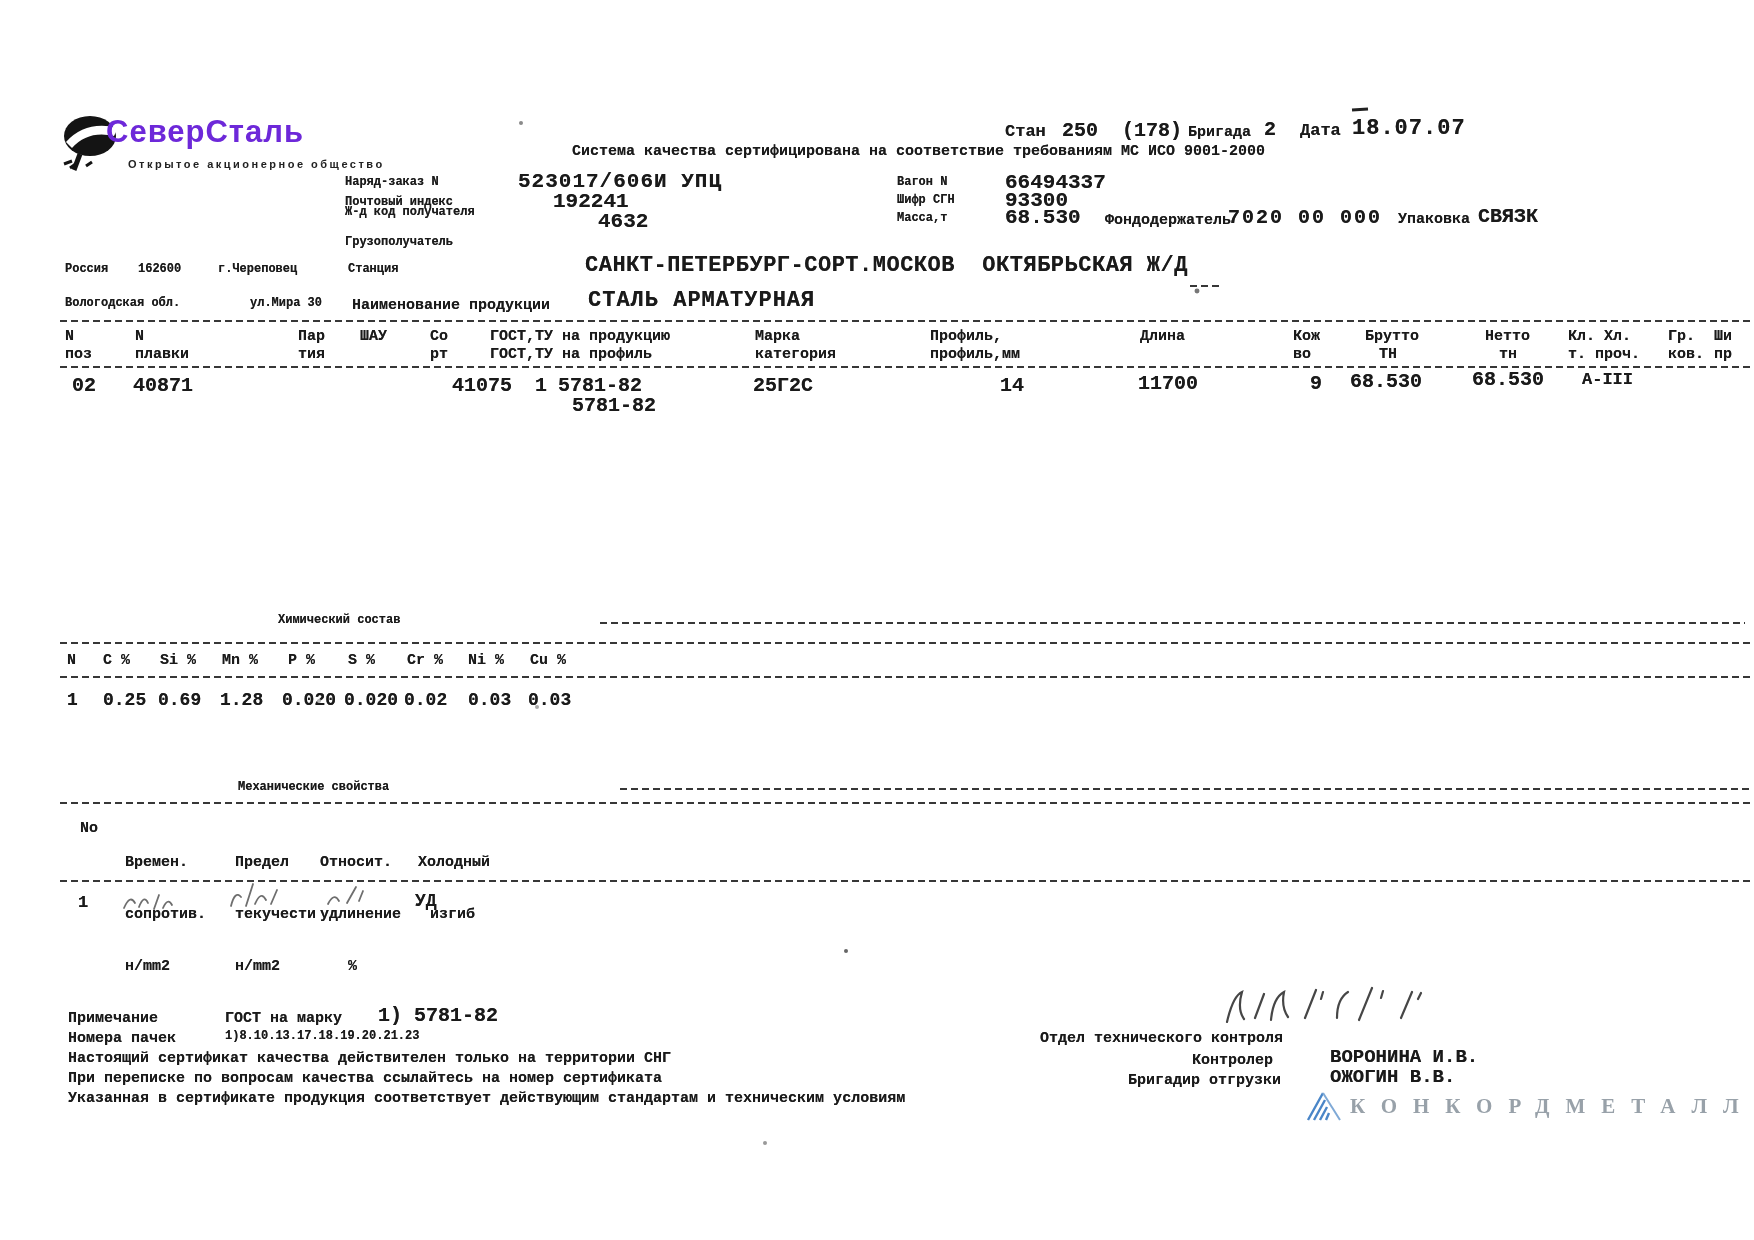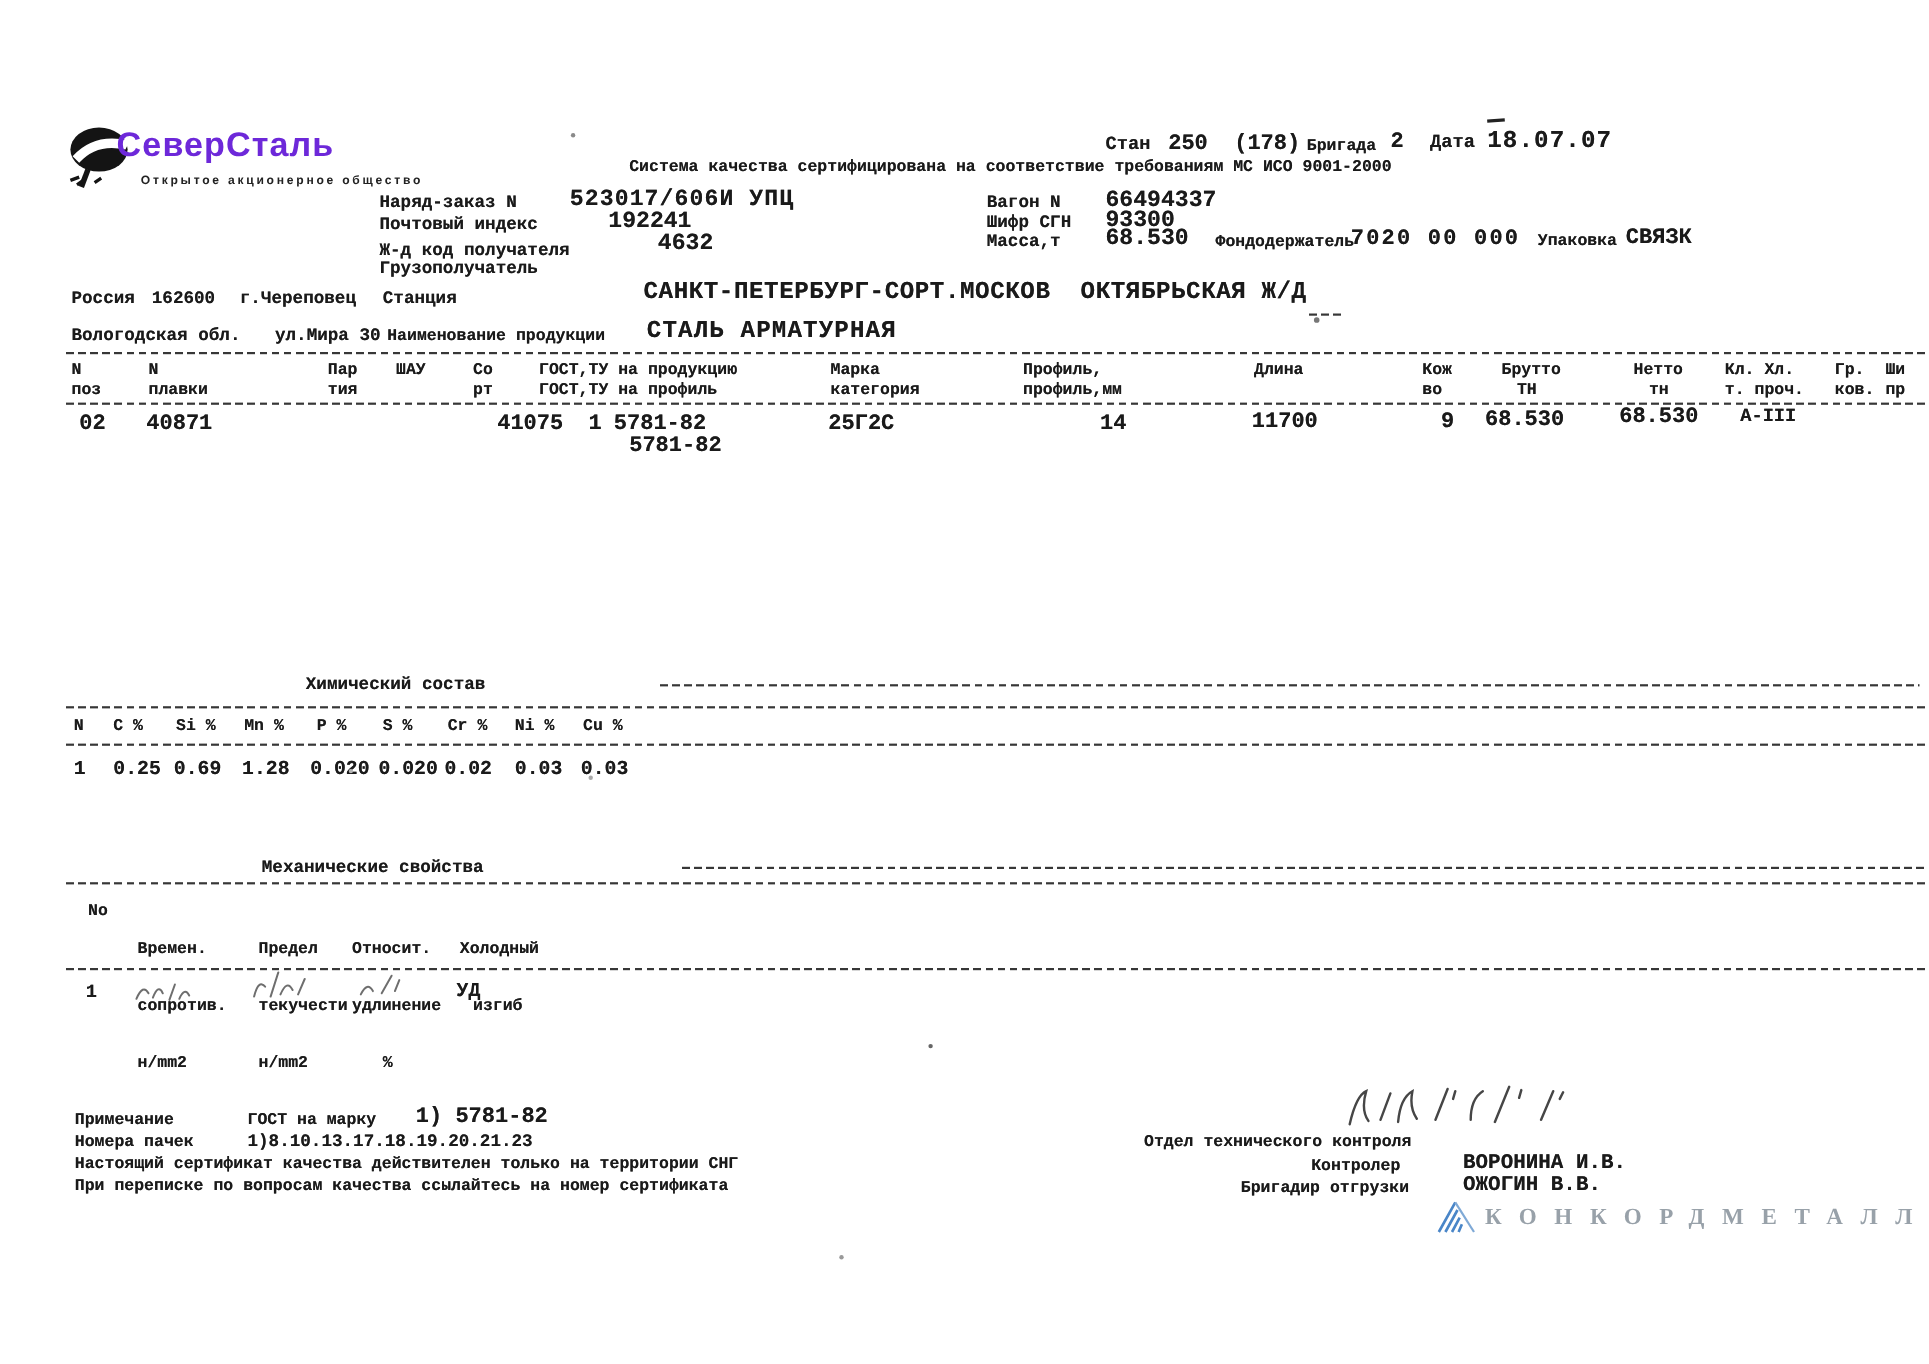--- a/index.html
+++ b/index.html
@@ -1,21 +1,21 @@
 <!DOCTYPE html>
 <html><head>
 <meta charset="utf-8">
 <style>
   html,body{margin:0;padding:0;background:#e9e9e9;}
   .page{position:relative;width:1754px;height:1240px;background:#ffffff;overflow:hidden;
         font-family:"Liberation Mono","DejaVu Sans Mono",monospace;}
   .abs{position:absolute;white-space:pre;}
   .mono{font-family:"Liberation Mono","DejaVu Sans Mono",monospace;font-weight:700;color:#1a1a1a;
         text-shadow:0 0 .6px rgba(0,0,0,.65);}
-  .sans{font-family:"Liberation Sans","DejaVu Sans",sans-serif;}.s15{font-size:15px}.s16{font-size:16px}.s17{font-size:17px}
+  .sans{font-family:"Liberation Sans","DejaVu Sans",sans-serif;}.s15{font-size:15px}.s16{font-size:12px}.s17{font-size:17px}
   .s18{font-size:18px}.s19{font-size:19px}.s20{font-size:20px}.s21{font-size:21px}
   .s22{font-size:22px}
   .dash{position:absolute;height:2px;
         background:repeating-linear-gradient(90deg,#1c1c1c 0 7px,transparent 7px 11px);
         opacity:.88;}
   .hdr2 span{display:block;line-height:18px;}
   .blur{filter:blur(.3px);}
   .wm-text{color:#98a1a9;font-weight:700;letter-spacing:16px;font-family:Liberation Serif, serif;}
 </style>
 </head>
@@ -38,21 +38,21 @@
   <div class="abs mono s20" style="left:1264px;top:118px">2</div>
   <div class="abs mono s17" style="left:1300px;top:121px">Дата</div>
   <div class="abs mono s22" style="left:1352px;top:116px;letter-spacing:1px">18.07.07</div>
   <div class="abs" style="left:1352px;top:108px;width:16px;height:3px;background:#222;transform:rotate(-4deg)"></div>
   <div class="abs mono s15 blur" style="left:572px;top:143px">Система качества сертифицирована на соответствие требованиям МС ИСО 9001-2000</div>
 
   <div class="abs mono s16" style="left:345px;top:175px">Наряд-заказ N</div>
   <div class="abs mono s21" style="left:518px;top:170px;letter-spacing:1px">523017/606И УПЦ</div>
   <div class="abs mono s16" style="left:345px;top:195px">Почтовый индекс</div>
   <div class="abs mono s21" style="left:553px;top:190px">192241</div>
-  <div class="abs mono s16" style="left:345px;top:219px">Ж-д код получателя</div>
+  <div class="abs mono s16" style="left:345px;top:205px">Ж-д код получателя</div>
   <div class="abs mono s21" style="left:598px;top:210px">4632</div>
   <div class="abs mono s16" style="left:345px;top:235px">Грузополучатель</div>
 
   <div class="abs mono s16" style="left:897px;top:175px">Вагон N</div>
   <div class="abs mono s21" style="left:1005px;top:171px">66494337</div>
   <div class="abs mono s16 blur" style="left:897px;top:193px">Шифр СГН</div>
   <div class="abs mono s21" style="left:1005px;top:189px">93300</div>
   <div class="abs mono s16" style="left:897px;top:211px">Масса,т</div>
   <div class="abs mono s21" style="left:1005px;top:206px">68.530</div>
   <div class="abs mono s15" style="left:1105px;top:212px">Фондодержатель</div>
@@ -171,20 +171,21 @@
   </svg>
   <div class="abs mono s18" style="left:415px;top:891px">УД</div>
 
   <div class="abs mono s15 blur" style="left:68px;top:1010px">Примечание</div>
   <div class="abs mono s15 blur" style="left:225px;top:1010px">ГОСТ на марку</div>
   <div class="abs mono s20" style="left:378px;top:1004px">1) 5781-82</div>
   <div class="abs mono s15 blur" style="left:68px;top:1030px">Номера пачек</div>
   <div class="abs mono s16" style="left:225px;top:1029px">1)8.10.13.17.18.19.20.21.23</div>
   <div class="abs mono s15 blur" style="left:68px;top:1050px">Настоящий сертификат качества действителен только на территории СНГ</div>
   <div class="abs mono s15 blur" style="left:68px;top:1070px">При переписке по вопросам качества ссылайтесь на номер сертификата</div>
+  <div class="abs mono s15 blur" style="left:68px;top:1090px">Указанная в сертификате продукция соответствует действующим стандартам и техническим условиям</div>
 
   <svg class="abs" style="left:1215px;top:982px" width="240" height="52" viewBox="0 0 240 52">
     <path d="M12 40 q6 -26 15 -30 q-5 17 2 27 M40 36 l9 -24 M56 38 q2 -22 13 -28 q-3 15 4 25 M90 36 l11 -28 M108 10 l-2 7 M122 36 q0 -19 11 -26 M144 38 l13 -32 M168 9 l-2 7 M186 36 l11 -26 M206 11 l-3 6" stroke="#262626" fill="none" stroke-width="2.2" stroke-linecap="round" opacity=".85"></path>
   </svg>
   <div class="abs mono s15 blur" style="left:1040px;top:1030px">Отдел технического контроля</div>
   <div class="abs mono s15 blur" style="left:1192px;top:1052px">Контролер</div>
   <div class="abs mono s19" style="left:1330px;top:1046px">ВОРОНИНА И.В.</div>
   <div class="abs mono s15 blur" style="left:1128px;top:1072px">Бригадир отгрузки</div>
   <div class="abs mono s19" style="left:1330px;top:1066px">ОЖОГИН В.В.</div>
 

